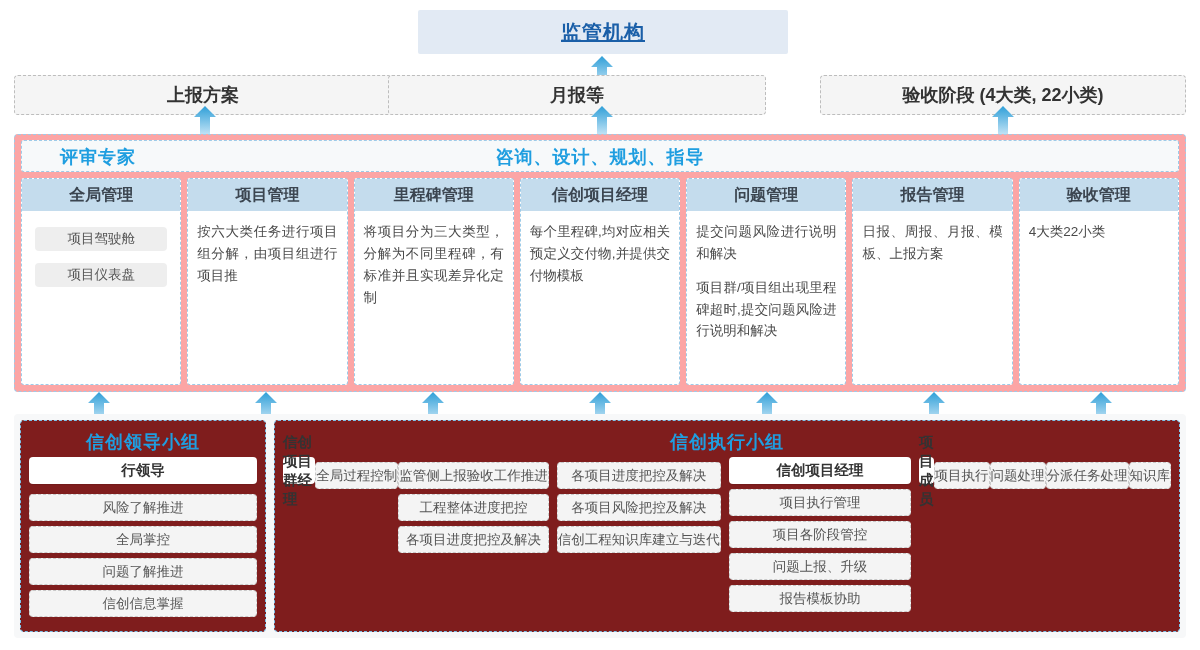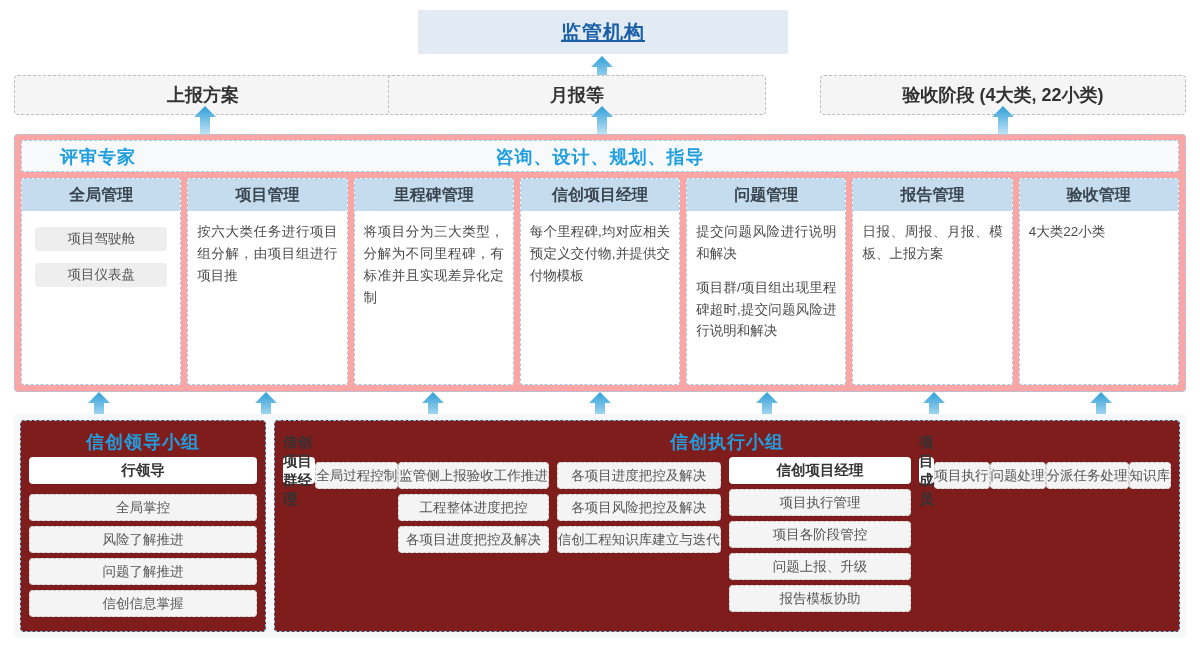--- a/index.html
+++ b/index.html
@@ -305,22 +305,22 @@
         </svg>
       </div>
   </div>
 
   <div id="bottom">
 
     <div class="group" id="group-lead">
       <div class="group-title">信创领导小组</div>
       <div class="role-head">行领导</div>
       <div id="lead-tasks">
+        <div class="task">风险了解推进</div>
         <div class="task">全局掌控</div>
-        <div class="task">风险了解推进</div>
         <div class="task">问题了解推进</div>
         <div class="task">信创信息掌握</div>
       </div>
     </div>
 
     <div class="group" id="group-exec">
       <div class="group-title">信创执行小组</div>
       <div id="exec-cols">
 
         <div id="exec-pgm">

